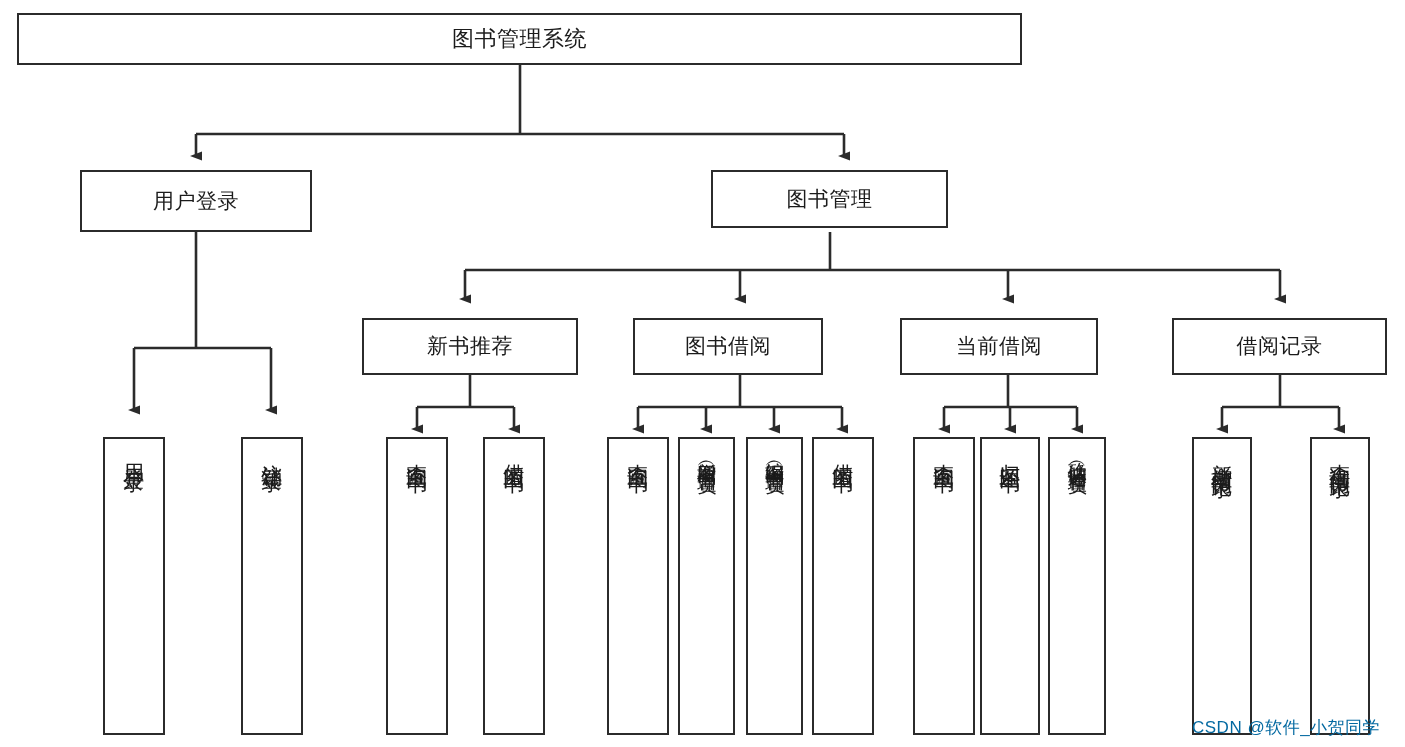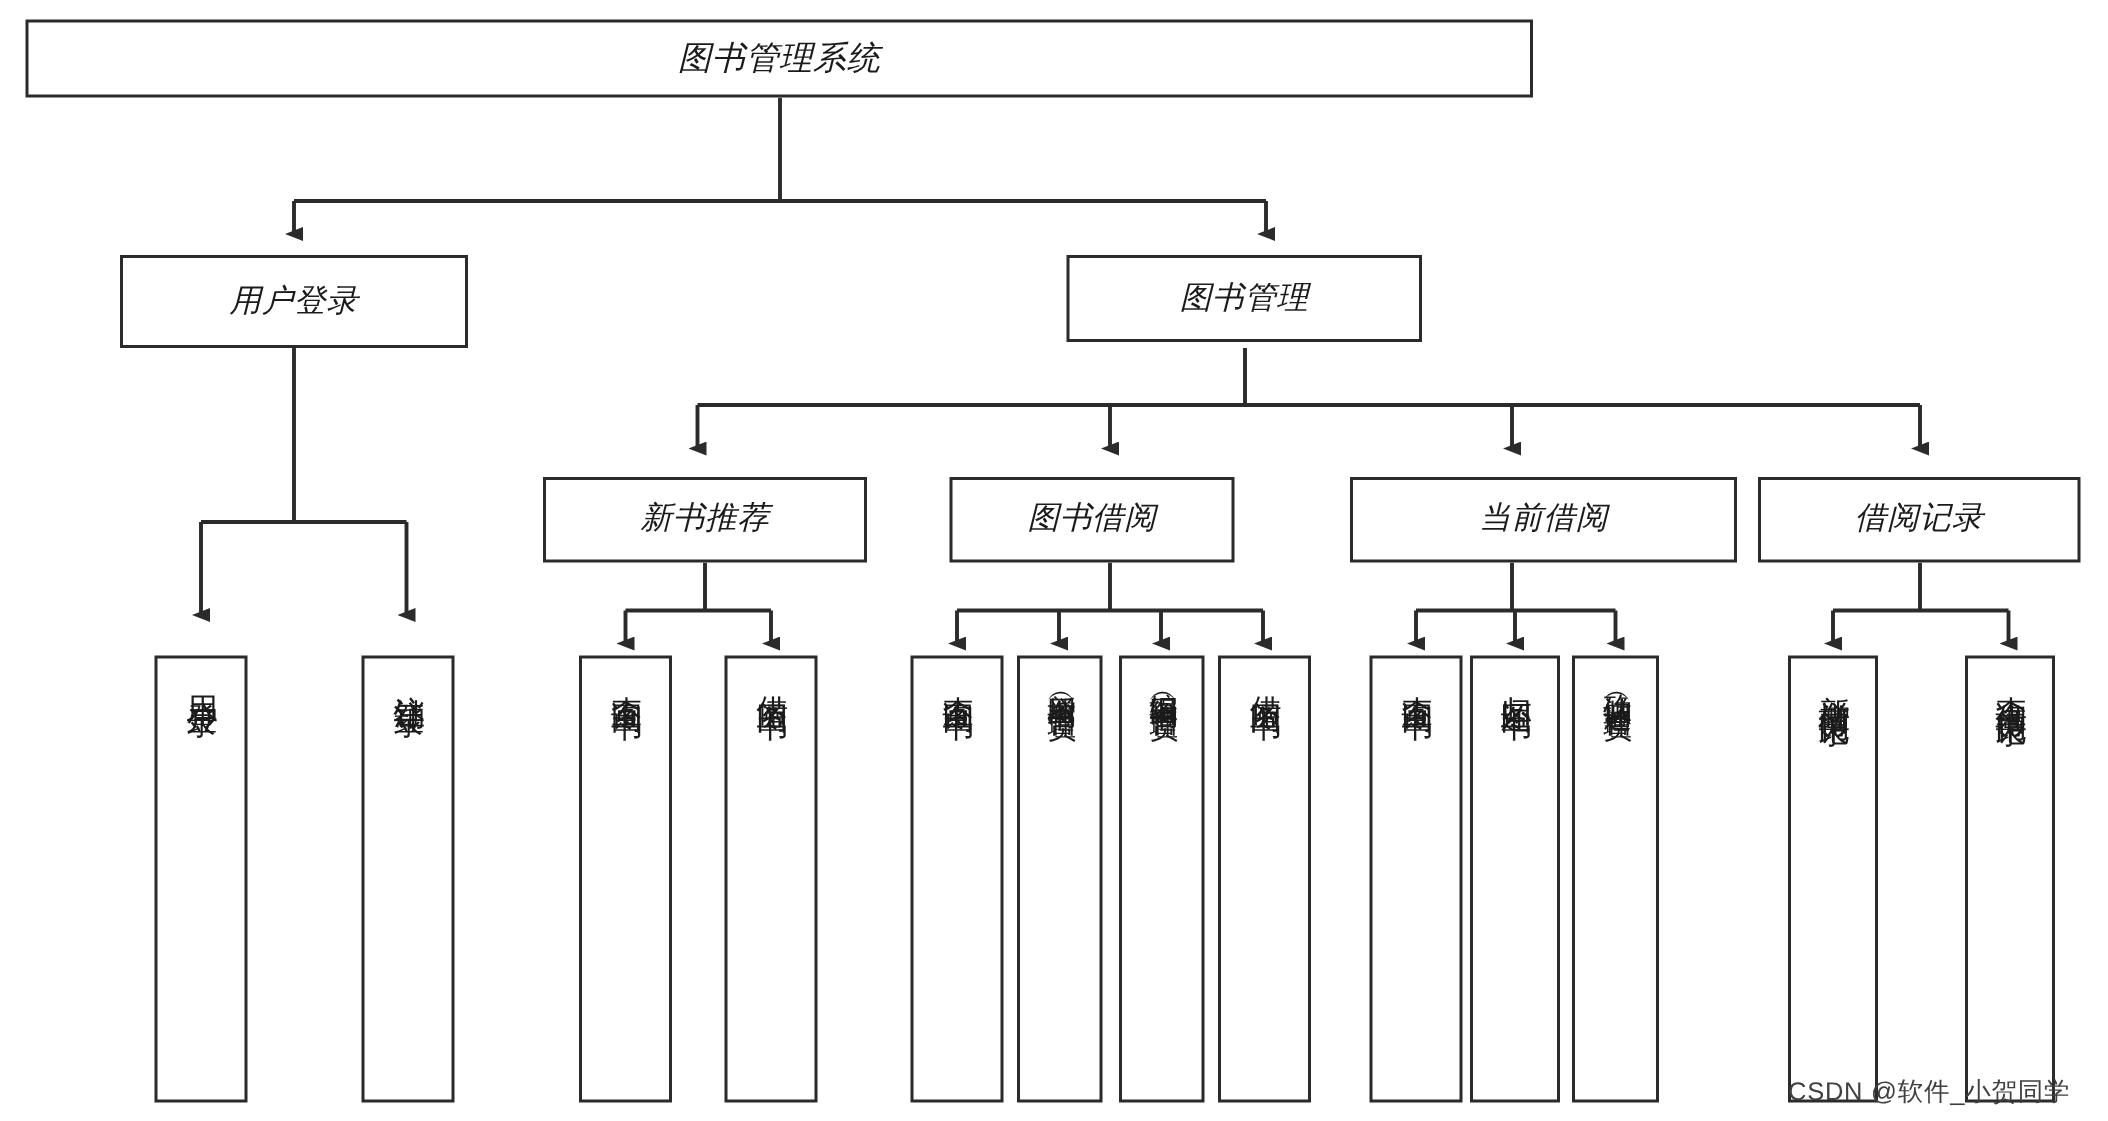--- a/index.html
+++ b/index.html
@@ -37,21 +37,20 @@
   }
   .node .label {
     display: block;
     text-align: center;
     line-height: 1.15;
     white-space: nowrap;
   }
   .node.horiz .label {
     font-size: 21px;
     letter-spacing: 0.5px;
-    font-style: italic;
   }
   .node.root .label {
     font-size: 22px;
     letter-spacing: 0.5px;
   }
   .node.vert {
     align-items: flex-start;
     justify-content: center;
     padding-top: 8px;
   }
@@ -63,21 +62,21 @@
     letter-spacing: 3px;
     white-space: nowrap;
     -webkit-writing-mode: vertical-rl;
   }
   .node.vert.narrow .label {
     font-size: 19px;
     letter-spacing: 2px;
   }
   .watermark {
     position: absolute;
-    color: #404040;
+    color: #0369a1;
     font-size: 17px;
     white-space: nowrap;
     letter-spacing: 0.5px;
   }
 </style>
 </head>
 <body>
 
 <div id="canvas">
 
@@ -141,21 +140,21 @@
   <div class="node horiz" style="left:711px; top:170px; width:237px; height:58px;">
     <span class="label">图书管理</span>
   </div>
 
   <div class="node horiz" style="left:362px; top:318px; width:216px; height:57px;">
     <span class="label">新书推荐</span>
   </div>
   <div class="node horiz" style="left:633px; top:318px; width:190px; height:57px;">
     <span class="label">图书借阅</span>
   </div>
-  <div class="node horiz" style="left:900px; top:318px; width:258px; height:57px;">
+  <div class="node horiz" style="left:900px; top:318px; width:198px; height:57px;">
     <span class="label">当前借阅</span>
   </div>
   <div class="node horiz" style="left:1172px; top:318px; width:215px; height:57px;">
     <span class="label">借阅记录</span>
   </div>
 
   <div class="node vert" style="left:103px; top:437px; width:62px; height:298px;">
     <span class="label">用户登录</span>
   </div>
   <div class="node vert" style="left:241px; top:437px; width:62px; height:298px;">

